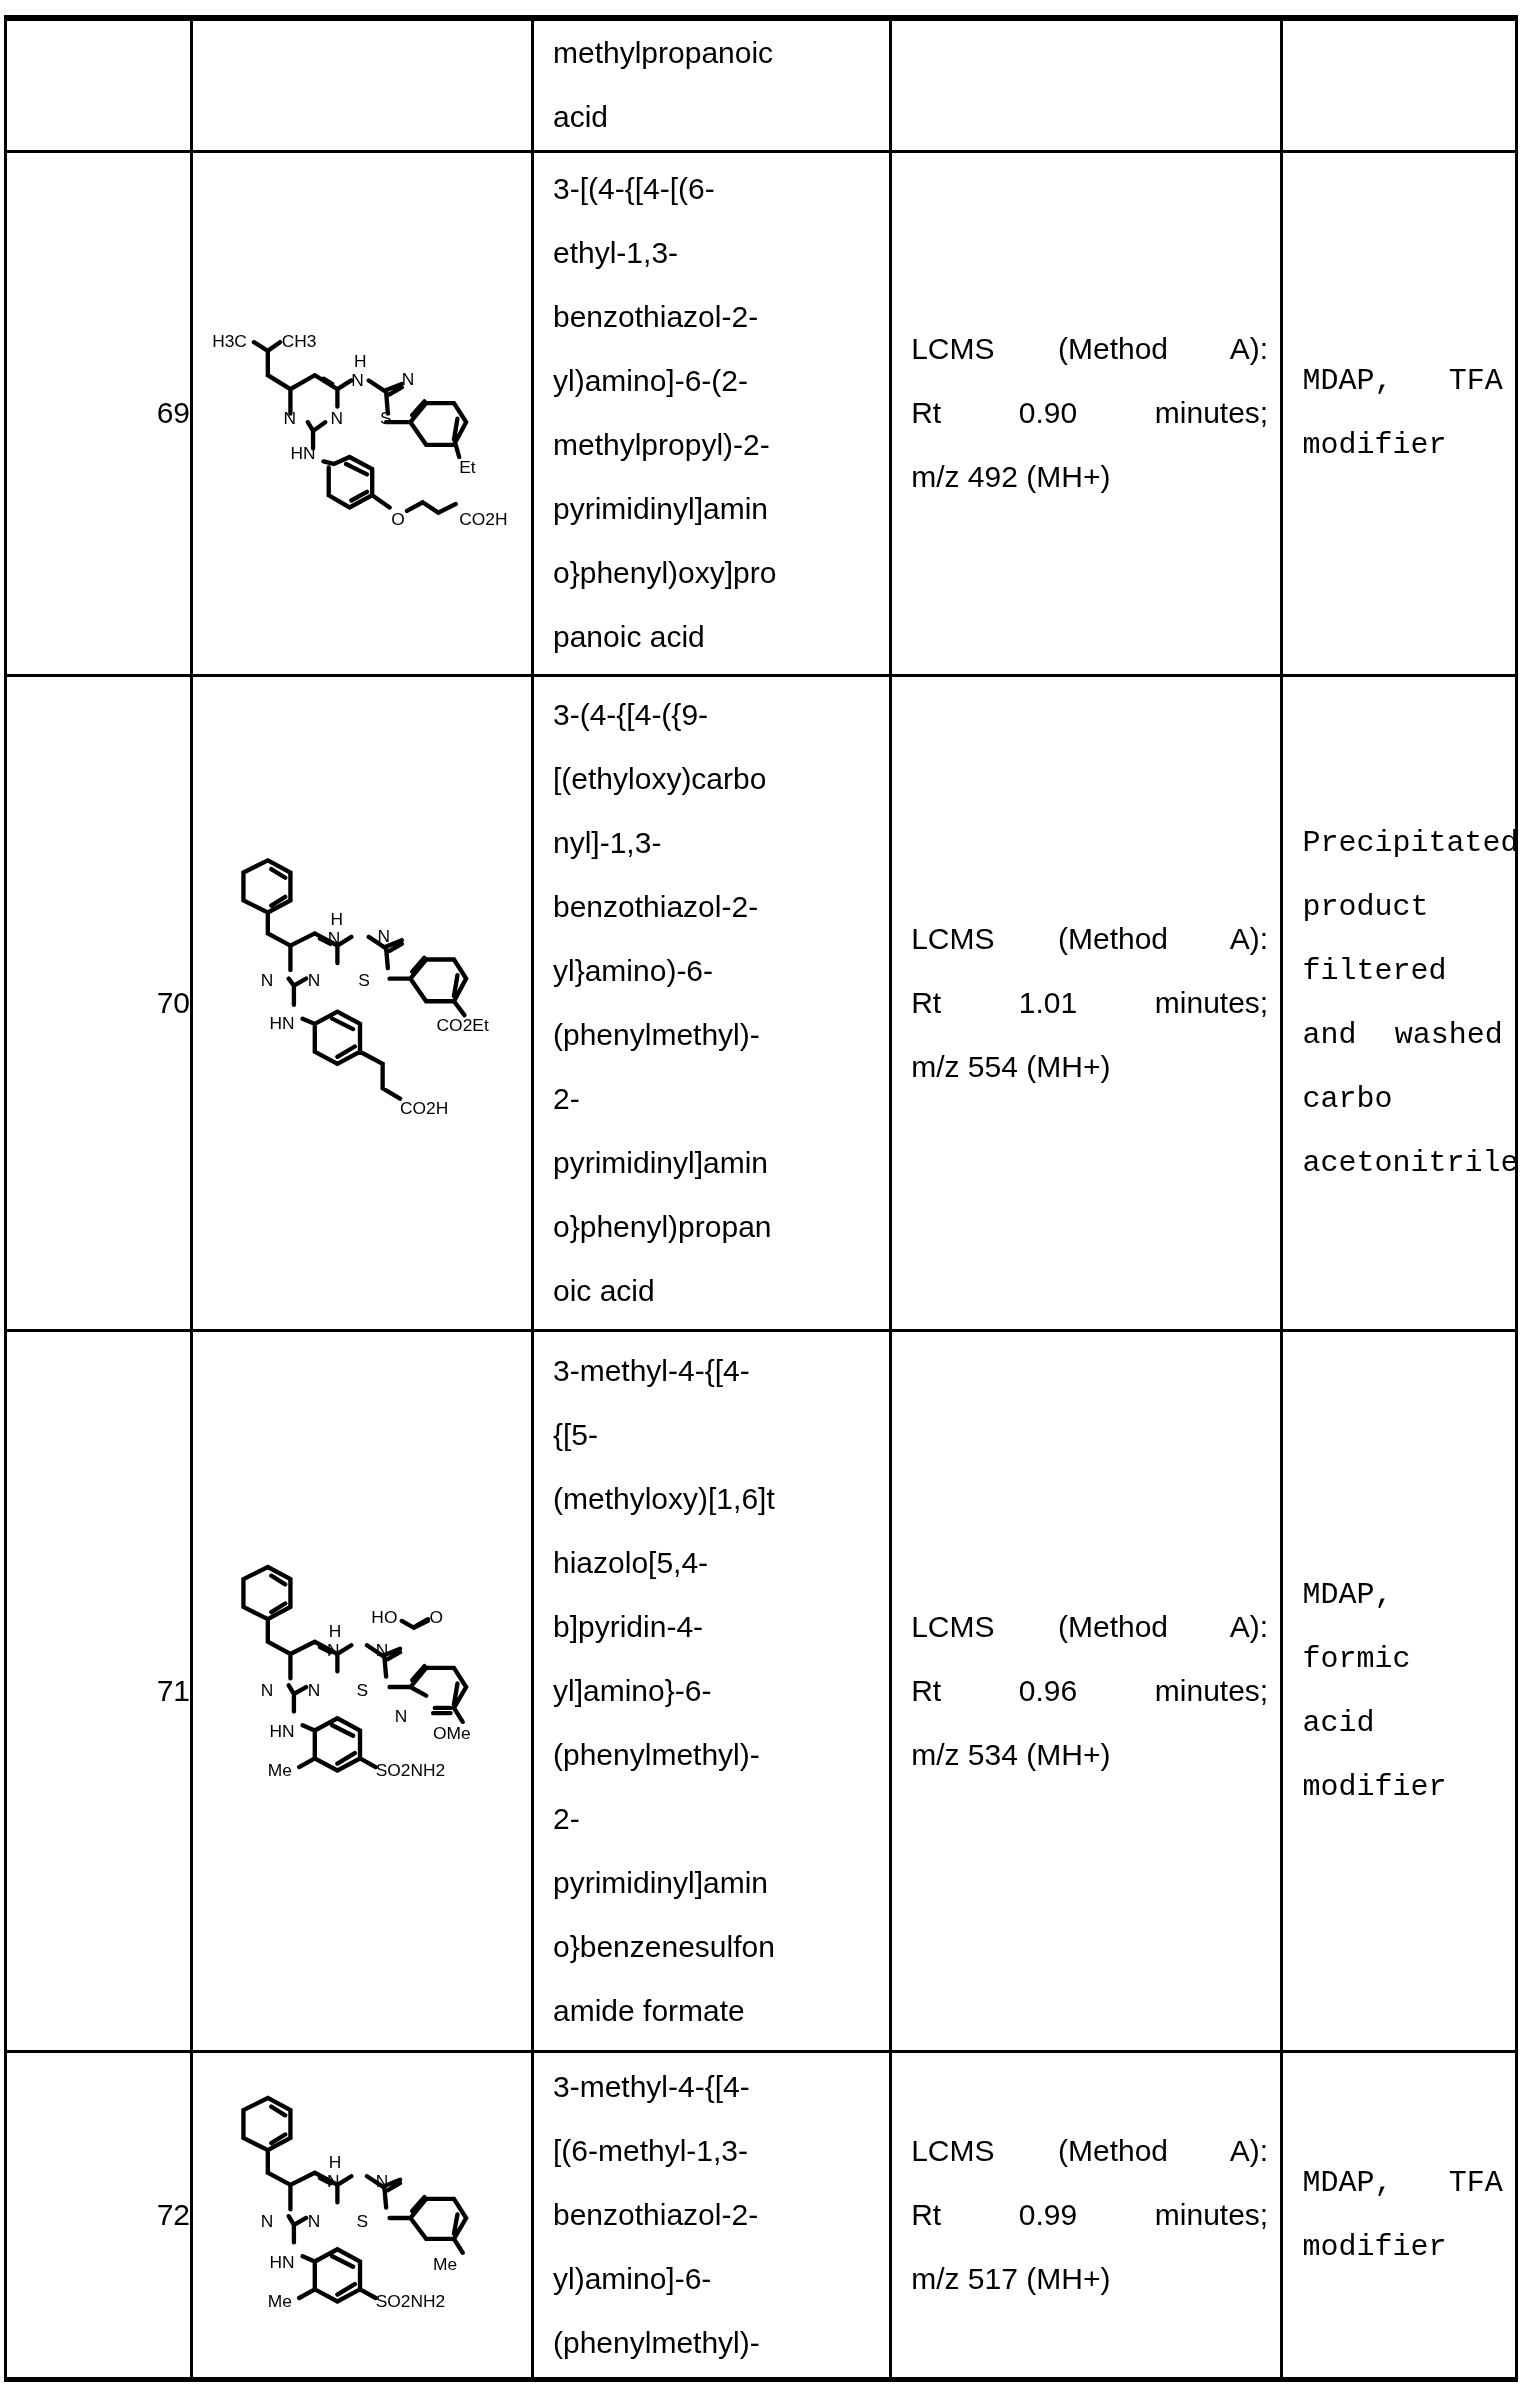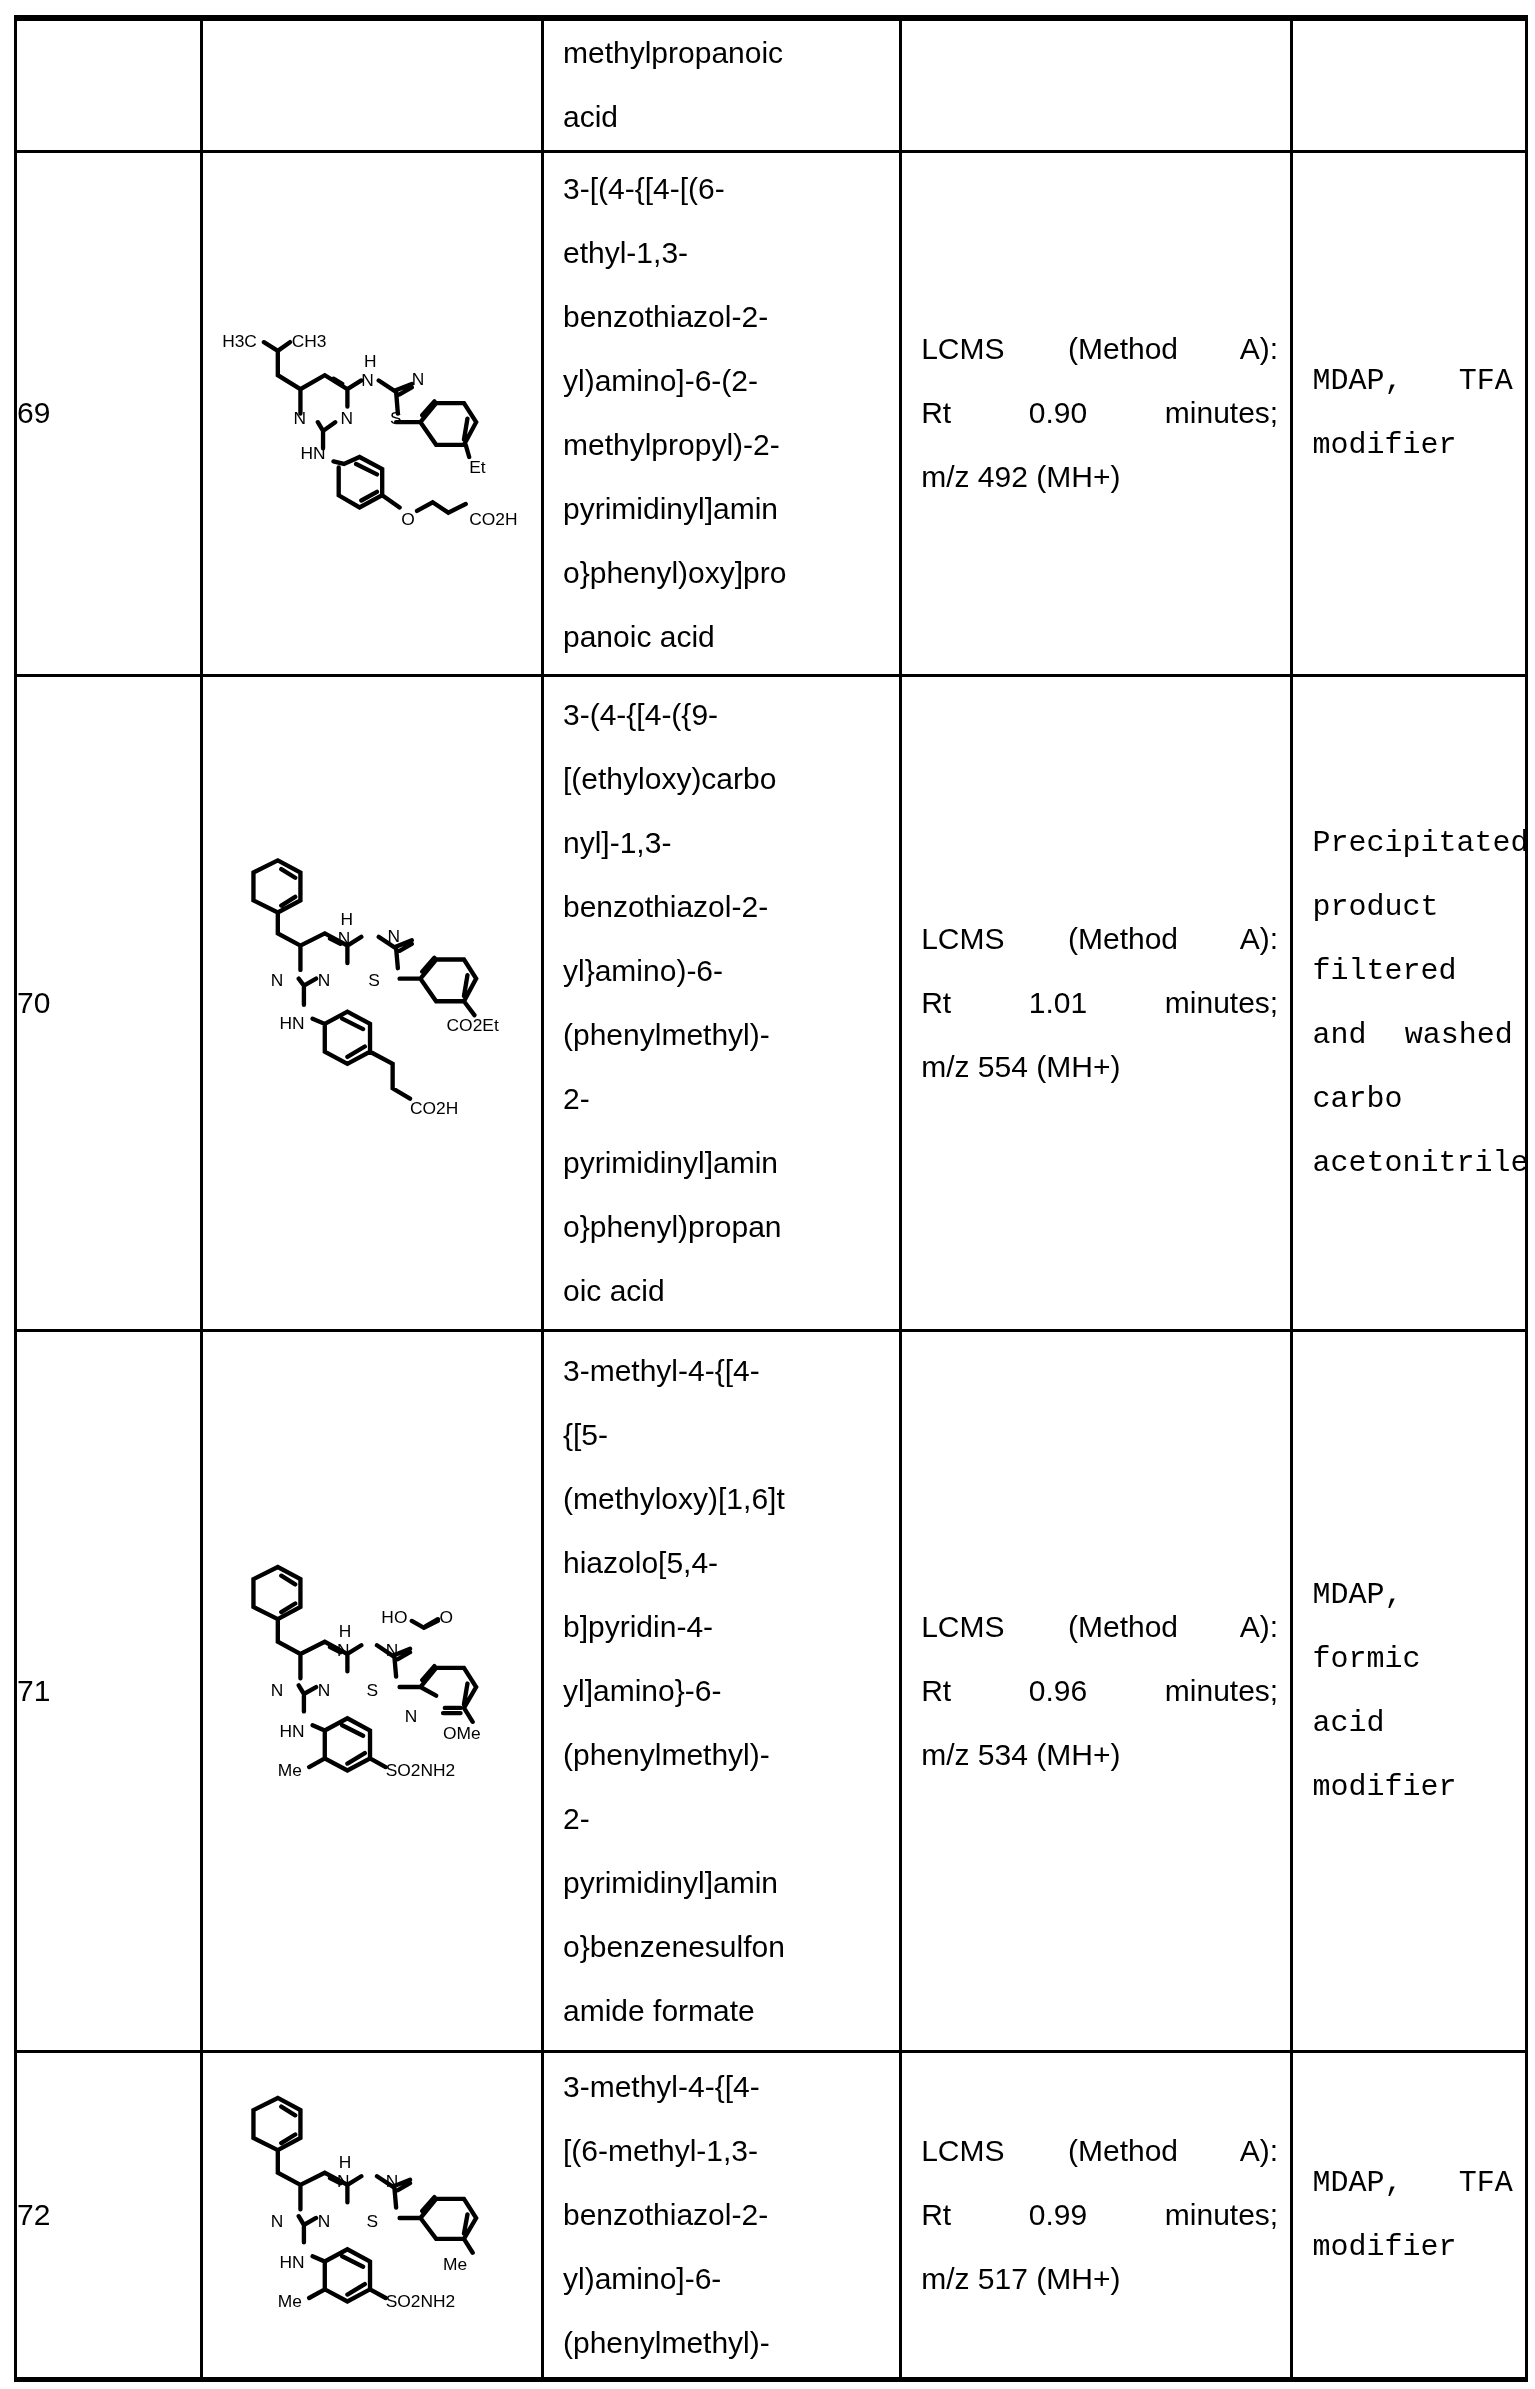--- a/index.html
+++ b/index.html
@@ -1,22 +1,22 @@
 <!DOCTYPE html>
 <html style="font-size:14px"><head>
 <meta charset="utf-8">
 <style>
   html, body { margin: 0; padding: 0; background: #ffffff; }
   body { width: 1535px; height: 2389px; position: relative; overflow: hidden;
          font-family: "Liberation Sans", "DejaVu Sans", sans-serif; color: #000; }
-  .tbl { position: absolute; left: 14px; top: 15px; width: 1514px; border-collapse: collapse; table-layout: fixed; }
+  .tbl { position: absolute; left: 4px; top: 15px; width: 1514px; border-collapse: collapse; table-layout: fixed; }
   .tbl td { border: 3.5px solid #000; padding: 0; vertical-align: middle; font-size: 30px; line-height: 64px; }
   .tbl tr.r-partial td { border-top-width: 6.1px; }
   .tbl tr.r-last td { border-bottom-width: 5.2px; }
-  .c-no { width: 183px; text-align: left; }
+  .c-no { width: 183px; text-align: right; }
   .c-struct { width: 338px; text-align: left; }
   .c-name { width: 331px; padding-left: 19px !important; padding-right: 5.2px !important; word-break: break-all; }
   .c-lcms { width: 357px; padding-left: 19px !important; padding-right: 12.2px !important; }
   .c-purif { padding-left: 19px !important; padding-right: 12.2px !important; font-family: Liberation Mono, monospace; }
   .line { display: block; }
   .just-line { display: block; text-align: justify; text-align-last: justify; }
   .struct svg { display: block; margin: 0 auto; }
   .struct text { font-family: "Liberation Sans", "DejaVu Sans", sans-serif; fill: #000; }
   .name-line { display: block; white-space: nowrap; }
 </style>

